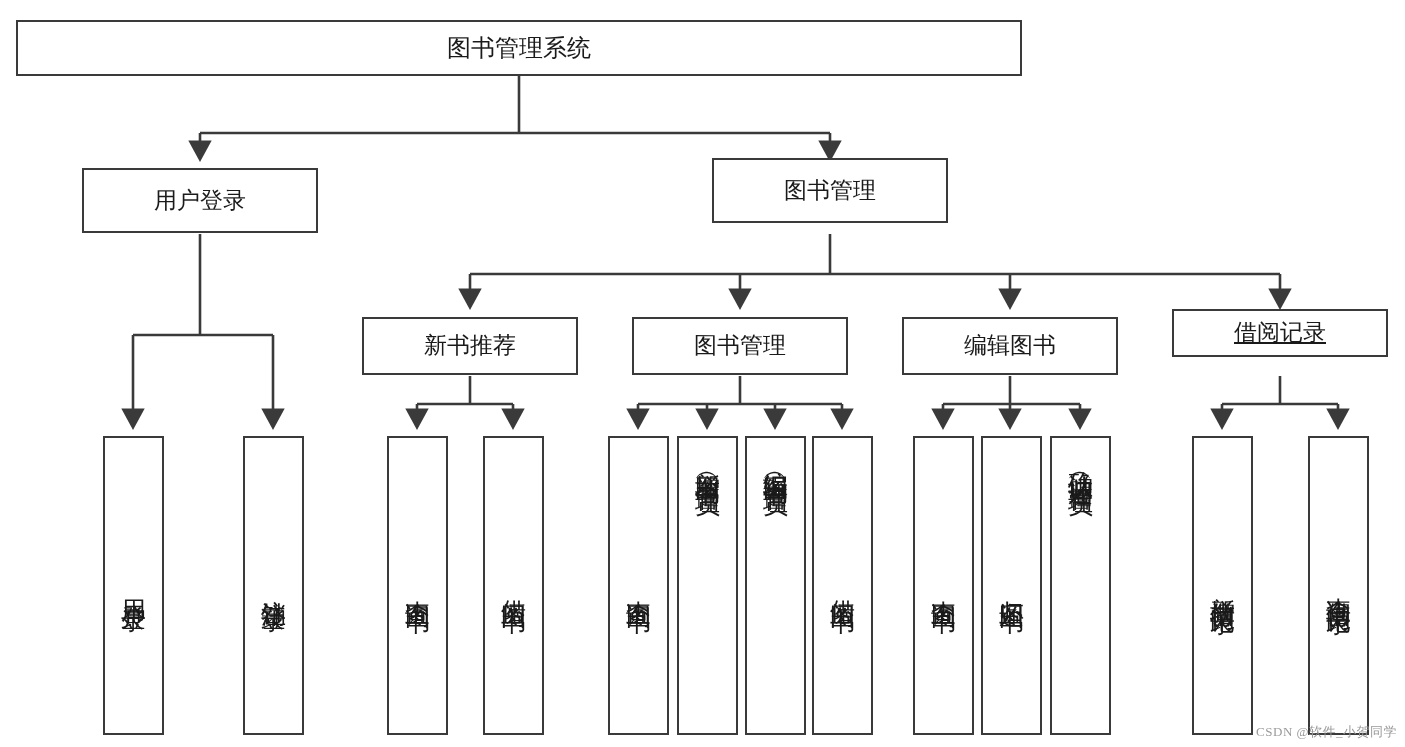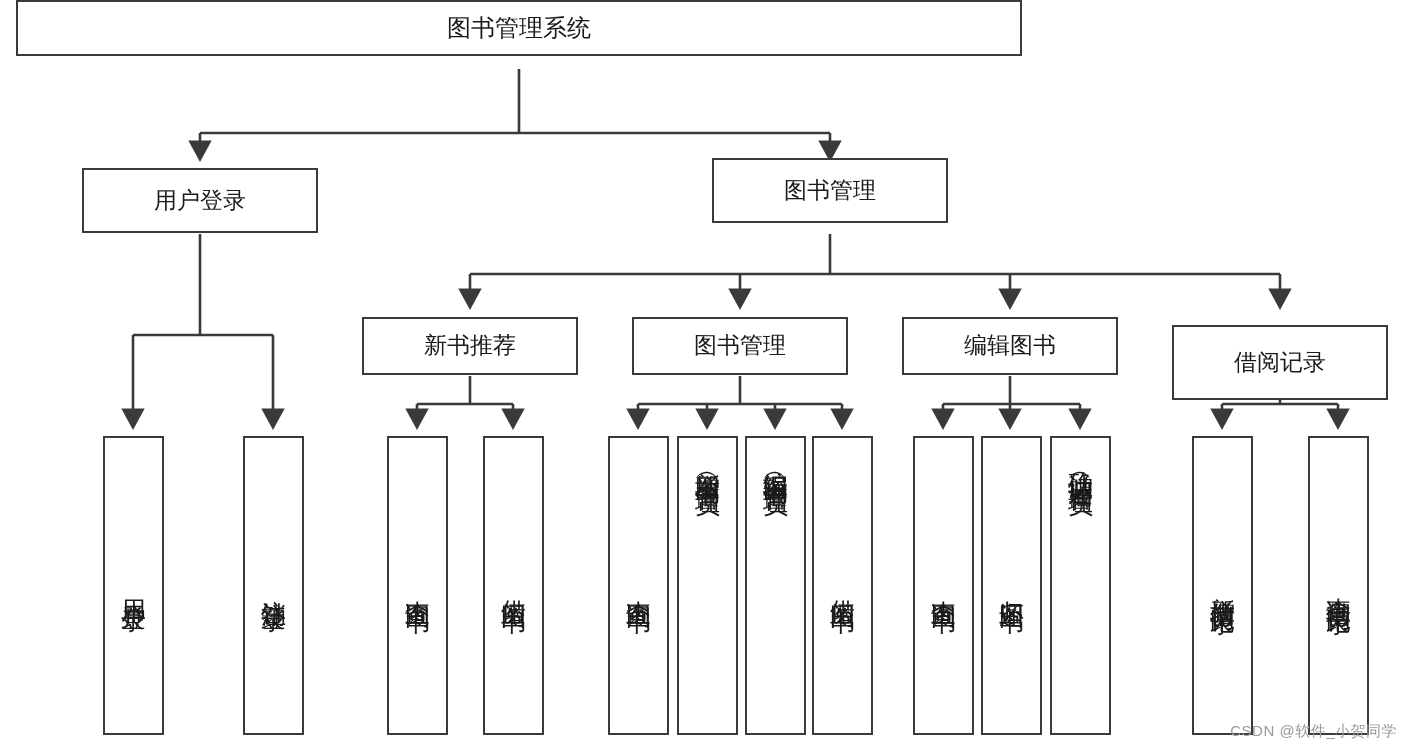--- a/index.html
+++ b/index.html
@@ -65,25 +65,25 @@
   }
   
   .node.vert.mid {
     align-items: center;
     padding-top: 0;
   }
   #watermark {
     position: absolute;
     right: 8px;
     bottom: 6px;
-    font-size: 15px;
+    font-size: 13px;
     color: #9a9a9a;
     letter-spacing: 0.5px;
     white-space: nowrap;
-    font-family: Liberation Sans, sans-serif;
+    font-family: Liberation Serif, serif;
   }
 </style>
 </head>
 <body>
 
 <div id="diagram-root">
 
   <svg class="connectors" viewBox="0 0 1405 747" xmlns="http://www.w3.org/2000/svg">
     <defs>
       <marker id="arrow" viewBox="0 0 12 12" refX="9" refY="6" markerWidth="9" markerHeight="9" orient="auto-start-reverse">
@@ -127,21 +127,21 @@
       <path d="M 1010 404 L 1010 426" marker-end="url(#arrow)"></path>
       <path d="M 1080 404 L 1080 426" marker-end="url(#arrow)"></path>
 
       <path d="M 1280 376 L 1280 404"></path>
       <path d="M 1222 404 L 1338 404"></path>
       <path d="M 1222 404 L 1222 426" marker-end="url(#arrow)"></path>
       <path d="M 1338 404 L 1338 426" marker-end="url(#arrow)"></path>
     </g>
   </svg>
 
-  <div class="node horiz root" style="left:16px; top:0; width:1006px; height:56px;">
+  <div class="node horiz root" style="left:16px; top:20px; width:1006px; height:56px;">
     <span class="label">图书管理系统</span>
   </div>
 
   <div class="node horiz" style="left:82px; top:168px; width:236px; height:65px;">
     <span class="label">用户登录</span>
   </div>
 
   <div class="node horiz" style="left:712px; top:158px; width:236px; height:65px;">
     <span class="label">图书管理</span>
   </div>
@@ -151,21 +151,21 @@
   </div>
 
   <div class="node horiz" style="left:632px; top:317px; width:216px; height:58px;">
     <span class="label">图书管理</span>
   </div>
 
   <div class="node horiz" style="left:902px; top:317px; width:216px; height:58px;">
     <span class="label">编辑图书</span>
   </div>
 
-  <div class="node horiz" style="left:1172px; top:325px; width:216px; height:75px;">
+  <div class="node horiz" style="left:1172px; top:309px; width:216px; height:48px;text-decoration:underline;">
     <span class="label">借阅记录</span>
   </div>
 
   <div class="node vert mid" style="left:103px; top:436px; width:61px; height:299px;">
     <span class="label">用户登录</span>
   </div>
 
   <div class="node vert mid" style="left:243px; top:436px; width:61px; height:299px;">
     <span class="label">注销登录</span>
   </div>

